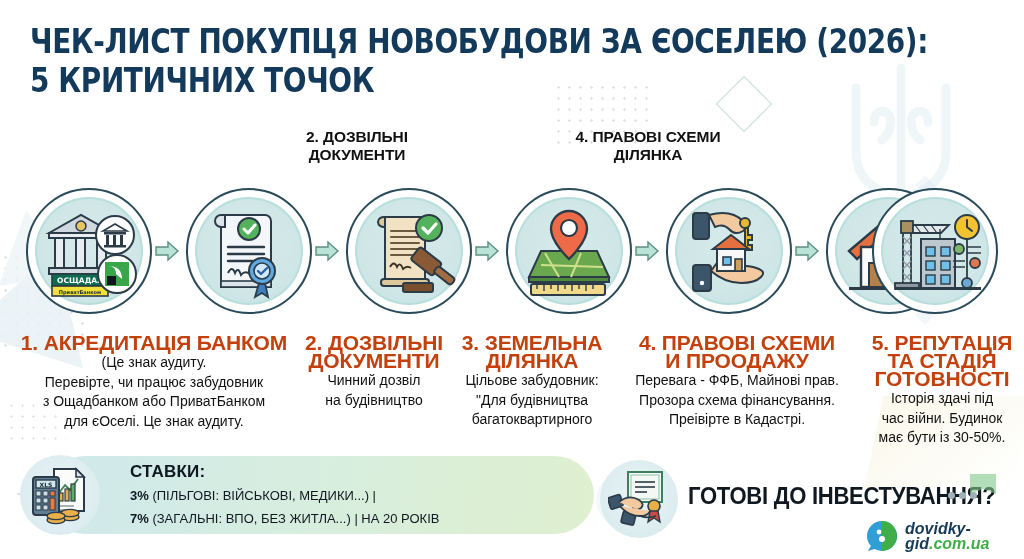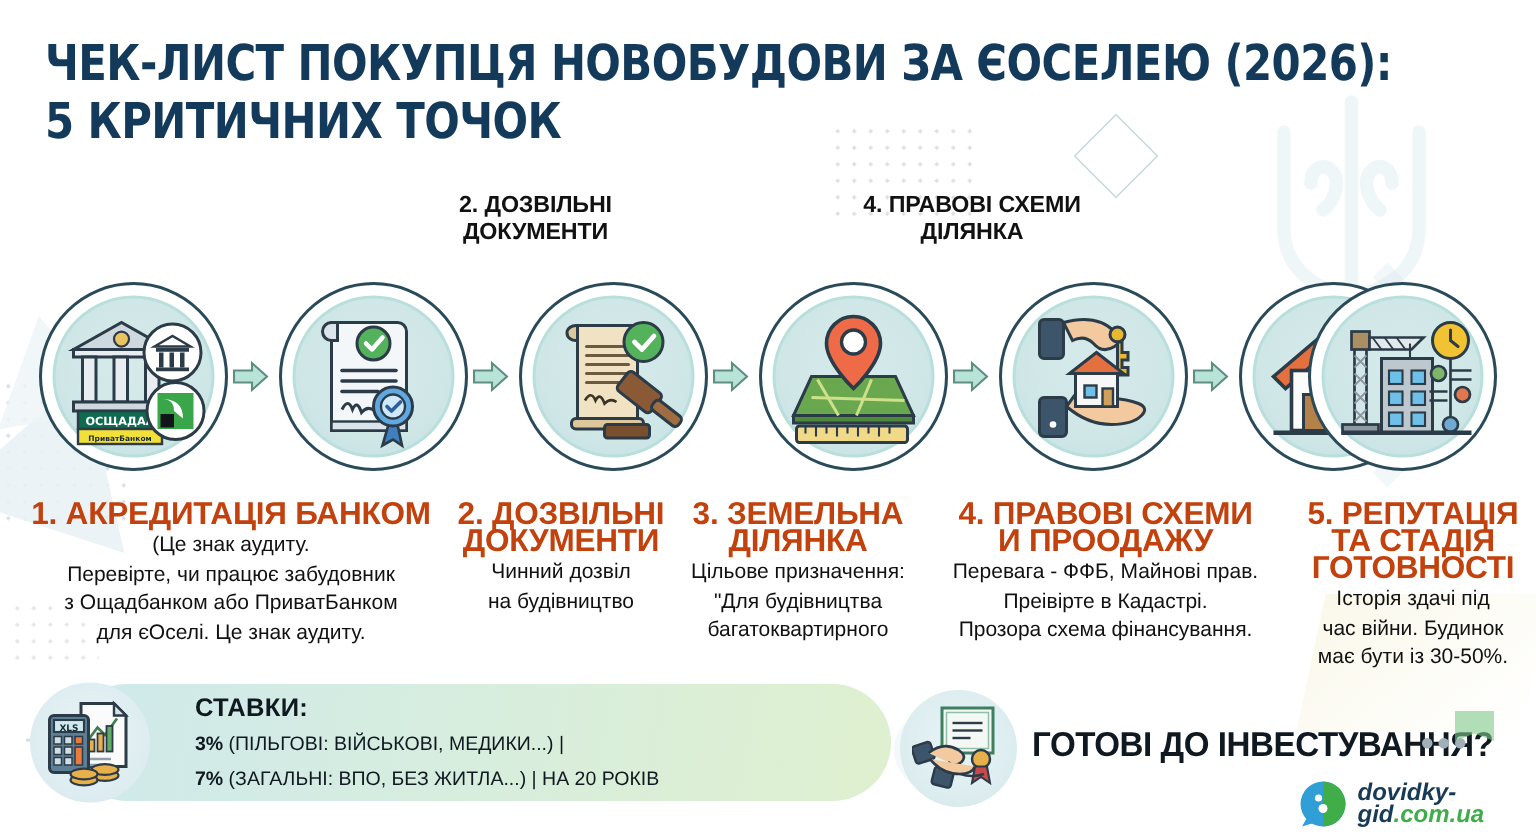--- a/index.html
+++ b/index.html
@@ -367,31 +367,31 @@
   <div class="blk" style="left:300px;top:334px;width:148px">
     <h3>2. ДОЗВІЛЬНІ</h3>
     <h3>ДОКУМЕНТИ</h3>
     <p>Чинний дозвіл</p>
     <p>на будівництво</p>
   </div>
 
   <div class="blk" style="left:448px;top:334px;width:168px">
     <h3>3. ЗЕМЕЛЬНА</h3>
     <h3>ДІЛЯНКА</h3>
-    <p>Цільове призначення:</p>
+    <p>Цільове забудовник:</p>
     <p>"Для будівництва</p>
     <p>багатоквартирного</p>
   </div>
 
   <div class="blk" style="left:614px;top:334px;width:246px">
     <h3>4. ПРАВОВІ СХЕМИ</h3>
     <h3>И ПРООДАЖУ</h3>
     <p>Перевага - ФФБ, Майнові прав.</p>
+    <p>Прозора схема фінансування.</p>
     <p>Преівірте в Кадастрі.</p>
-    <p>Прозора схема фінансування.</p>
   </div>
 
   <div class="blk" style="left:862px;top:334px;width:160px">
     <h3>5. РЕПУТАЦІЯ</h3>
     <h3>ТА СТАДІЯ</h3>
     <h3>ГОТОВНОСТІ</h3>
     <p>Історія здачі під</p>
     <p>час війни. Будинок</p>
     <p>має бути із 30-50%.</p>
   </div>

